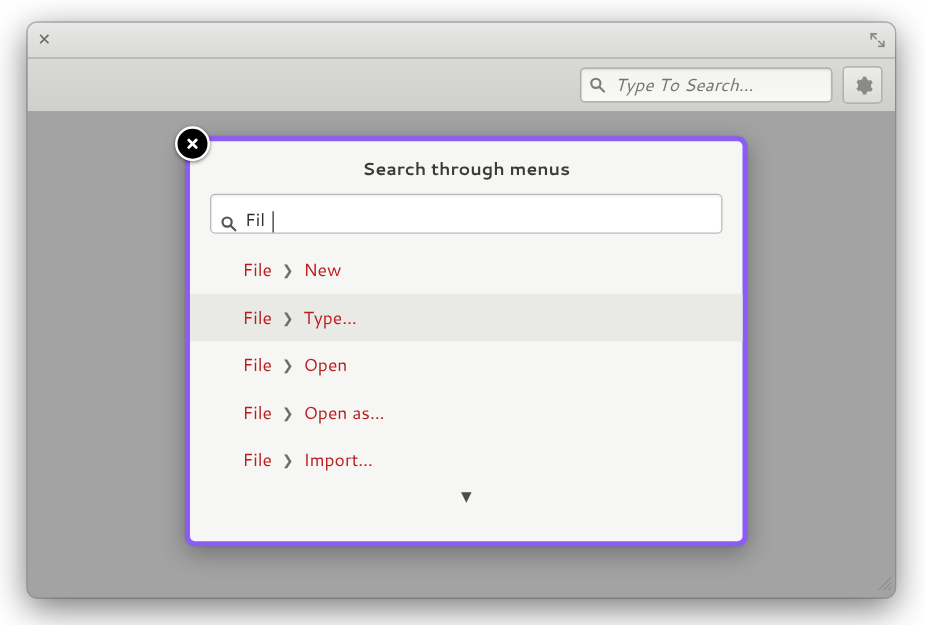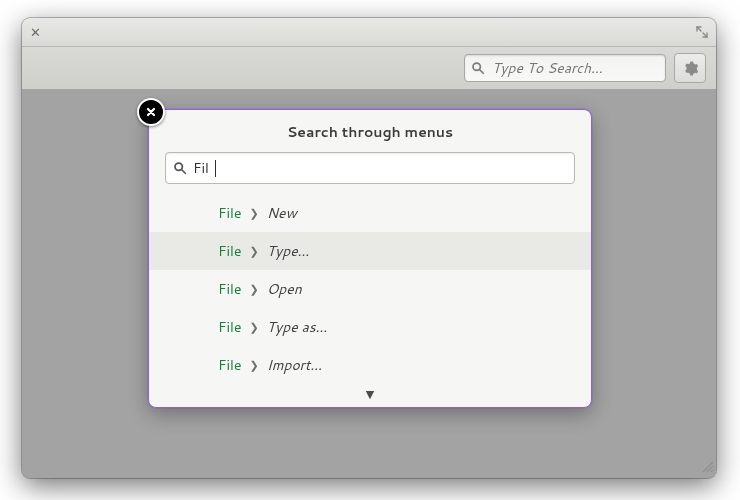--- a/index.html
+++ b/index.html
@@ -109,24 +109,24 @@
     opacity: .8;
   }
 
   
   .popover {
     position: absolute;
     left: 148px;
     top: 109px;
     width: 442px;
     background: #f6f6f4;
-    border: 1px solid #8b5cf6;
+    border: 4px solid #8b5cf6;
     border-radius: 8px;
     box-shadow: 0 6px 20px rgba(0,0,0,0.30), 0 0 0 1px rgba(0,0,0,0.05);
-    padding-bottom: 1px;
+    padding-bottom: 24px;
   }
   .popover .close-badge {
     position: absolute;
     left: -12px;
     top: -12px;
     width: 24px;
     height: 24px;
     border-radius: 50%;
     background: #000;
     border: 2.5px solid #fff;
@@ -147,21 +147,21 @@
   }
 
   .popover-search {
     margin: 0 16px 6px;
     height: 30px;
     border: 1px solid #b9b9b6;
     border-radius: 4px;
     background: #fff;
     box-shadow: inset 0 1px 2px rgba(0,0,0,0.08);
     display: flex;
-    align-items: center;
+    align-items: flex-end;
     padding: 0 7px;
     gap: 6px;
   }
   .popover-search input {
     border: none;
     outline: none;
     font: inherit;
     width: 100%;
     color: #2e2e2e;
     background: transparent;
@@ -182,23 +182,23 @@
     align-items: center;
     gap: 8px;
     padding: 9px 12px 9px 42px;
     color: #4c4c4a;
     cursor: pointer;
     font-size: 14px;
   }
   .result-row.hover {
     background: #e9e9e6;
   }
-  .result-row .menu { color: #15803d; margin-left: 27px; }
+  .result-row .menu { color: #b91c1c; }
   .result-row .chev { color: #6e6e6b; font-size: 11px; position: relative; top: 0px; }
-  .result-row .cmd  { color: #404040; font-style: italic; }
+  .result-row .cmd  { color: #b91c1c; }
 
   .more-arrow {
     text-align: center;
     padding: 2px 0 4px;
     color: #4c4c4a;
     font-size: 11px;
   }
 
   
   .mag-icon { width:14px; height:14px; flex:none; }
@@ -275,21 +275,21 @@
         <span class="cmd">Type…</span>
       </div>
       <div class="result-row">
         <span class="menu">File</span>
         <span class="chev">❯</span>
         <span class="cmd">Open</span>
       </div>
       <div class="result-row">
         <span class="menu">File</span>
         <span class="chev">❯</span>
-        <span class="cmd">Type as…</span>
+        <span class="cmd">Open as…</span>
       </div>
       <div class="result-row">
         <span class="menu">File</span>
         <span class="chev">❯</span>
         <span class="cmd">Import…</span>
       </div>
     </div>
 
   <div class="more-arrow">▼</div>
 </div>

